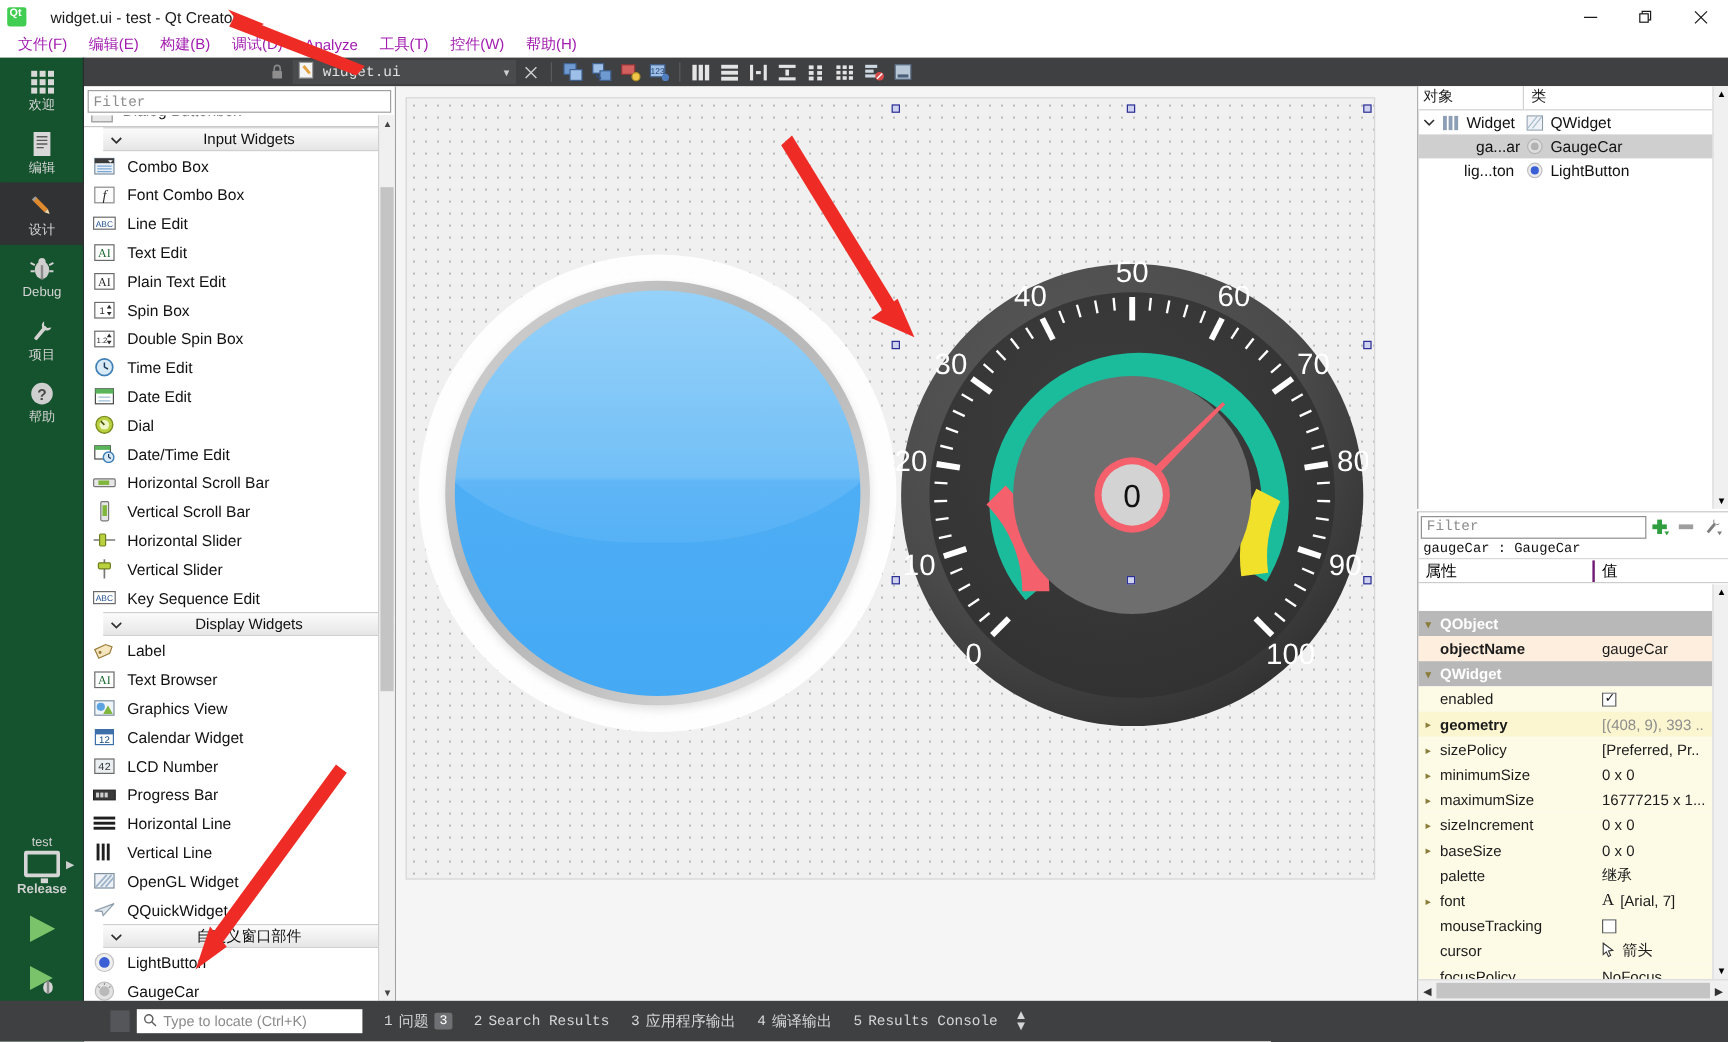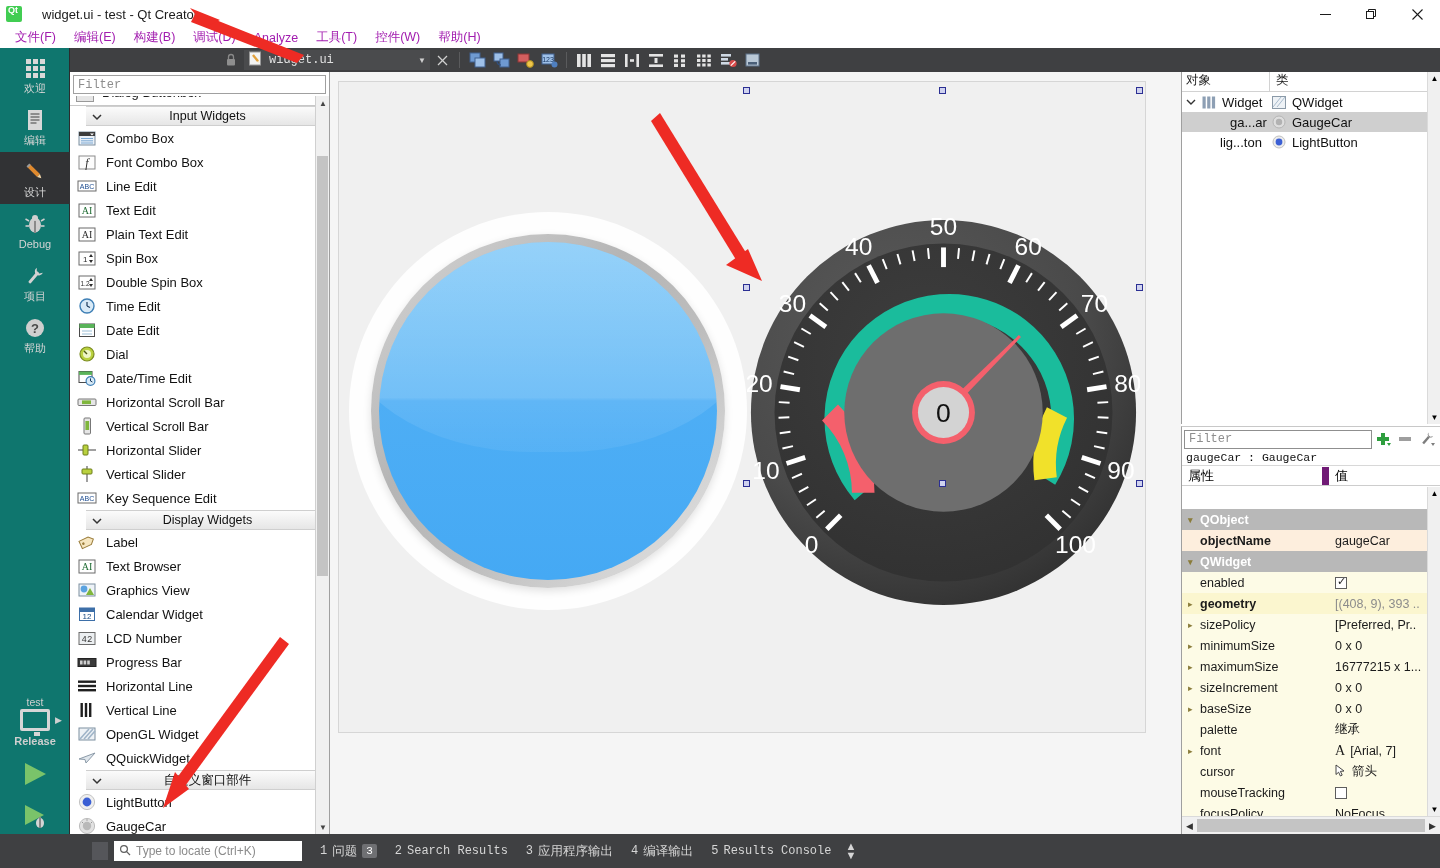--- a/index.html
+++ b/index.html
@@ -43,21 +43,21 @@
     background: #ffffff; display: flex; align-items: center;
     padding-left: 6px; border-bottom: 1px solid #ffffff;
   }
   .menu-item {
     padding: 1px 9px; font-size: 12.5px; color: #a21caf; white-space: nowrap;
   }
 
   
   .modebar {
     position: absolute; left: 0; top: 48px; width: 70px; height: 820px;
-    background: #0f766e;
+    background: #14532d;
     border-right: 1px solid #2b2c2e;
   }
   .mode-item {
     width: 70px; height: 52px; display: flex; flex-direction: column;
     align-items: center; justify-content: center; color: #d4d4d4;
     font-size: 11px; position: relative; padding-top: 2px;
   }
   .mode-item.active { background: #313234; }
   .mode-item.active::before {
     content: ""; position: absolute; left: 0; top: 0; bottom: 0; width: 2px;
@@ -202,21 +202,21 @@
     display:flex; align-items:center; padding-left: 4px;
     color: #8d8d8d; font-family: "Liberation Mono", monospace; font-size: 12px;
   }
   .pe-tb-btn { width: 22px; height: 20px; display:flex; align-items:center; justify-content:center; }
   .pe-objline {
     height: 17px; display:flex; align-items:center; padding-left: 4px;
     font-family: "Liberation Mono", monospace; font-size: 11.5px; color: #111;
     border-bottom: 1px solid #d8d8d8;
   }
   .pe-head { display:flex; height: 20px; align-items:center; border-bottom: 1px solid #cdcdcd; }
-  .pe-head .h1 { width: 147px; padding-left: 6px; font-size: 13px; border-right: 7px solid #701a75; font-family: Liberation Mono, monospace;}
+  .pe-head .h1 { width: 147px; padding-left: 6px; font-size: 13px; border-right: 2px solid #701a75; font-family: Liberation Mono, monospace;}
   .pe-head .h2 { padding-left: 6px; font-size: 13px; }
   .pe-rows { position: absolute; left:0; right: 13px; top: 82px; bottom: 18px; overflow: hidden; }
   .pe-row { display:flex; height: 21px; align-items:center; font-size: 12.5px; color: #1b1b1b; }
   .pe-row .k { width: 147px; display:flex; align-items:center; padding-left: 6px; }
   .pe-row .v { flex:1; display:flex; align-items:center; padding-left: 6px; overflow:hidden; white-space:nowrap; }
   .pe-row.group { background: #b8b8b8; font-weight: bold; color: #ffffff; }
   .pe-row.group .k { color: #fff; }
   .pe-row.alt1 { background: #fdeedd; }
   .pe-row.alt2 { background: #fbf6cf; }
   .pe-row.alt3 { background: #fdfbe6; }
@@ -1230,40 +1230,40 @@
           </div>
         <div class="v">
           <span style="font-family:'Liberation Serif',serif;font-size:14px;margin-right:5px;">A</span>
           <span>[Arial, 7]</span>
         </div>
       </div>
 
       <div class="pe-row alt3">
         <div class="k">
             <span class="exp"></span>
+            <span>mouseTracking</span>
+          </div>
+        <div class="v">
+            <span class="chk"></span>
+          </div>
+      </div>
+
+      <div class="pe-row alt3">
+        <div class="k">
+            <span class="exp"></span>
             <span>cursor</span>
           </div>
         <div class="v">
           <span style="margin-right:6px;">
             <svg width="11" height="13" viewBox="0 0 11 13">
                 <polygon points="1,1 1,10.5 3.6,8.2 5.4,12 7.2,11.1 5.4,7.4 9,7" fill="#fff" stroke="#333" stroke-width="0.9"></polygon>
               </svg>
           </span>
           <span>箭头</span>
         </div>
-      </div>
-
-      <div class="pe-row alt3">
-        <div class="k">
-            <span class="exp"></span>
-            <span>mouseTracking</span>
-          </div>
-        <div class="v">
-            <span class="chk"></span>
-          </div>
       </div>
 
       <div class="pe-row alt3">
         <div class="k">
             <span class="exp"></span>
             <span>focusPolicy</span>
           </div>
         <div class="v">NoFocus</div>
       </div>
 

